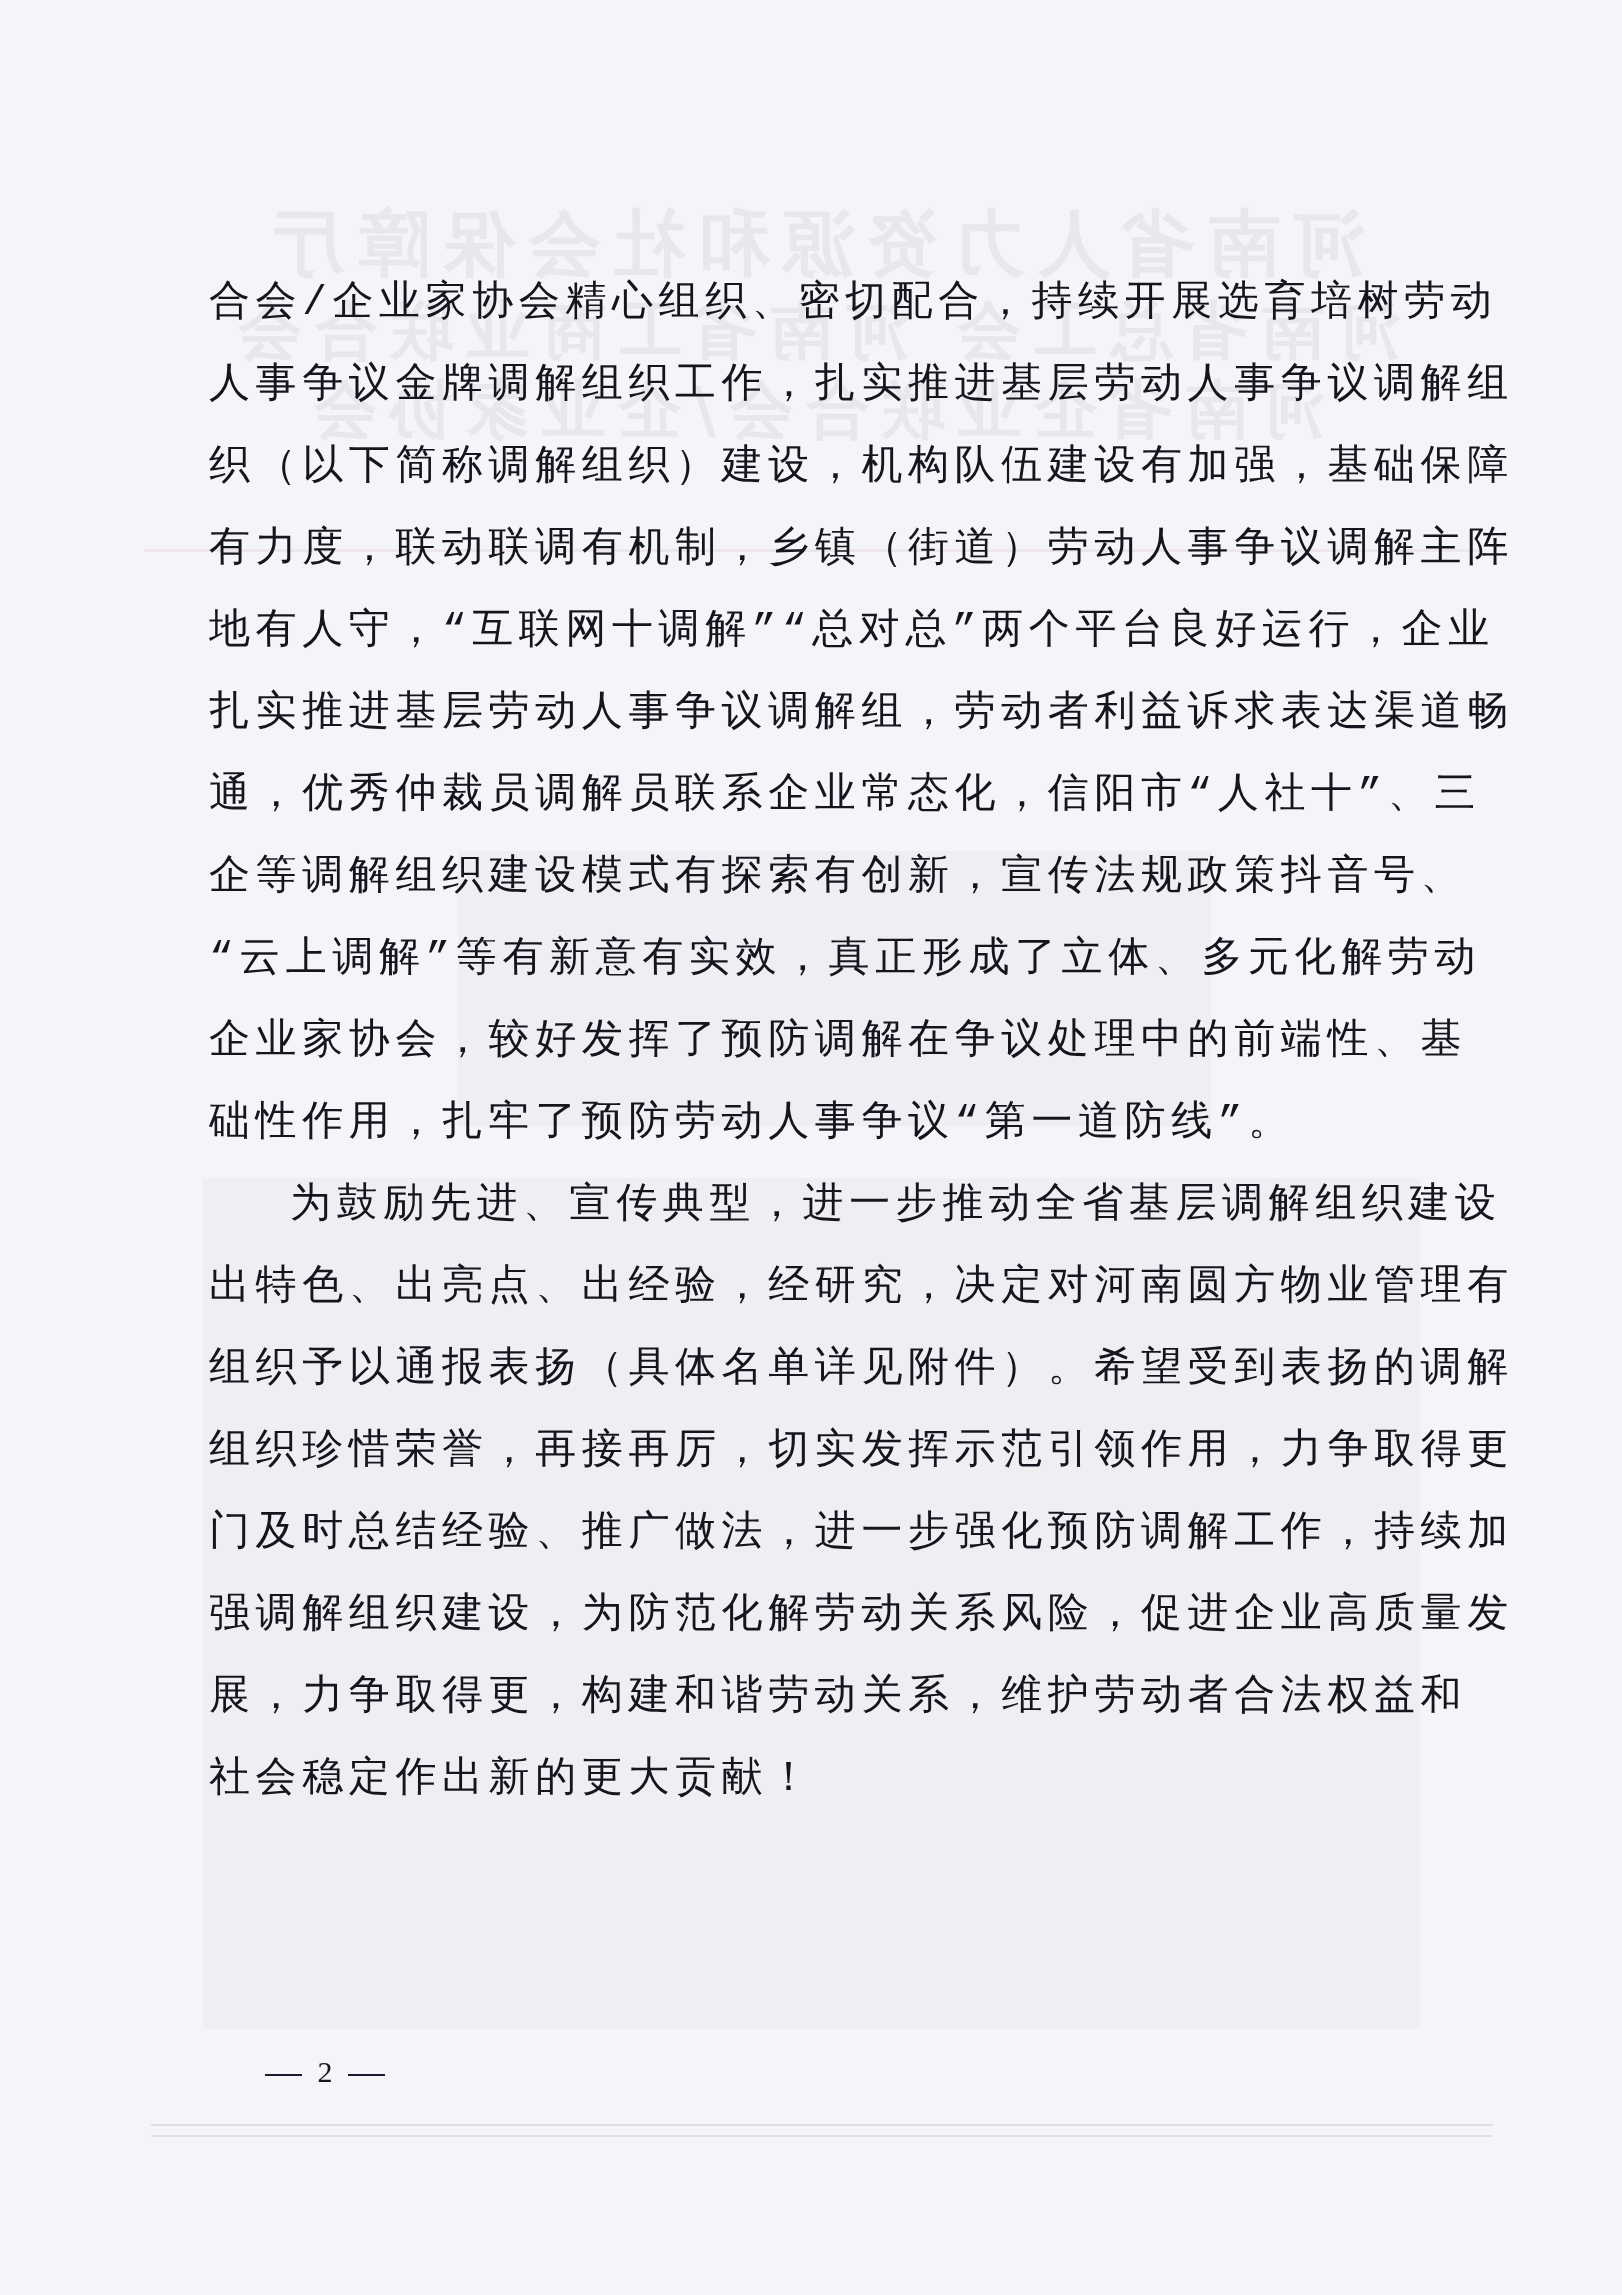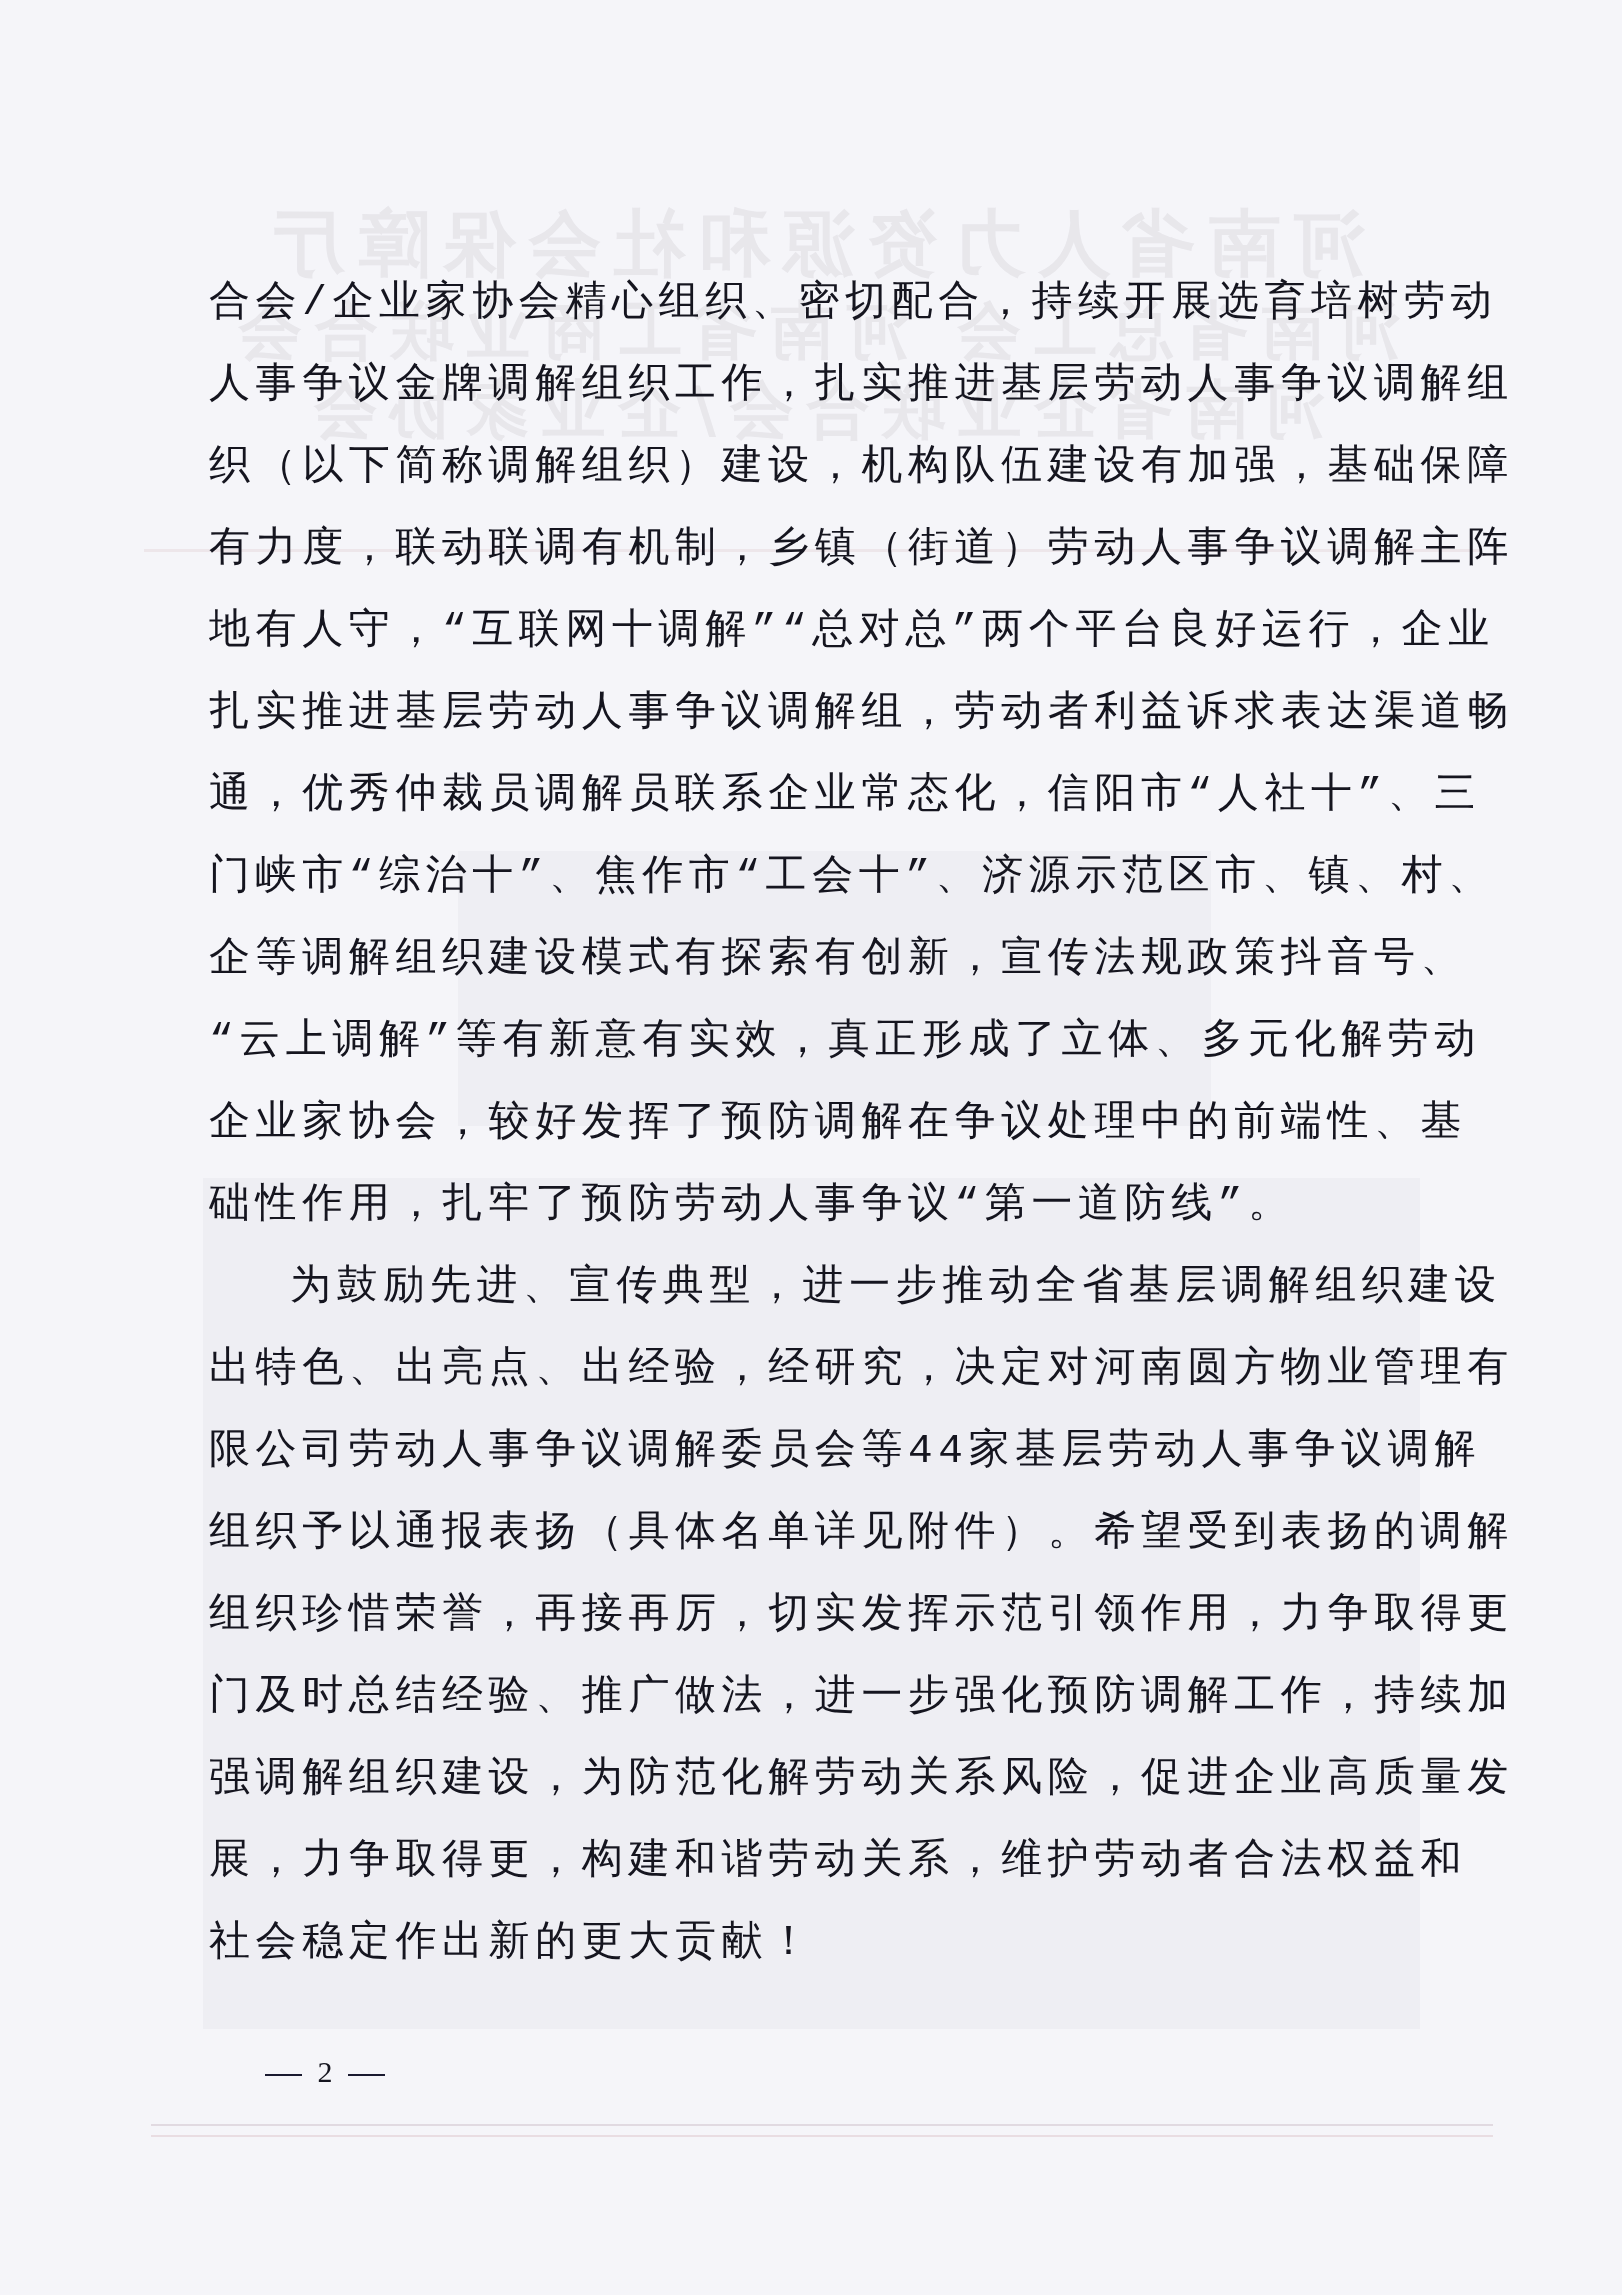--- a/index.html
+++ b/index.html
@@ -108,30 +108,28 @@
 
   <div class="body-text">
     <div>
       <span class="line">合会/企业家协会精心组织、密切配合，持续开展选育培树劳动</span>
       <span class="line">人事争议金牌调解组织工作，扎实推进基层劳动人事争议调解组</span>
       <span class="line">织（以下简称调解组织）建设，机构队伍建设有加强，基础保障</span>
       <span class="line">有力度，联动联调有机制，乡镇（街道）劳动人事争议调解主阵</span>
       <span class="line">地有人守，“互联网十调解”“总对总”两个平台良好运行，企业</span>
       <span class="line">扎实推进基层劳动人事争议调解组，劳动者利益诉求表达渠道畅</span>
       <span class="line">通，优秀仲裁员调解员联系企业常态化，信阳市“人社十”、三</span>
-      <span class="line">门峡市“综治十”、焦作市“工会十”、济源示范区市、镇、村、</span>
       <span class="line">企等调解组织建设模式有探索有创新，宣传法规政策抖音号、</span>
       <span class="line">“云上调解”等有新意有实效，真正形成了立体、多元化解劳动</span>
       <span class="line">企业家协会，较好发挥了预防调解在争议处理中的前端性、基</span>
       <span class="line last">础性作用，扎牢了预防劳动人事争议“第一道防线”。</span>
     </div>
     <div>
       <span class="line indent">为鼓励先进、宣传典型，进一步推动全省基层调解组织建设</span>
       <span class="line">出特色、出亮点、出经验，经研究，决定对河南圆方物业管理有</span>
-      <span class="line">限公司劳动人事争议调解委员会等44家基层劳动人事争议调解</span>
       <span class="line">组织予以通报表扬（具体名单详见附件）。希望受到表扬的调解</span>
       <span class="line">组织珍惜荣誉，再接再厉，切实发挥示范引领作用，力争取得更</span>
       <span class="line">门及时总结经验、推广做法，进一步强化预防调解工作，持续加</span>
       <span class="line">强调解组织建设，为防范化解劳动关系风险，促进企业高质量发</span>
       <span class="line">展，力争取得更，构建和谐劳动关系，维护劳动者合法权益和</span>
       <span class="line last">社会稳定作出新的更大贡献！</span>
     </div>
   </div>
 
   <div class="page-number">

